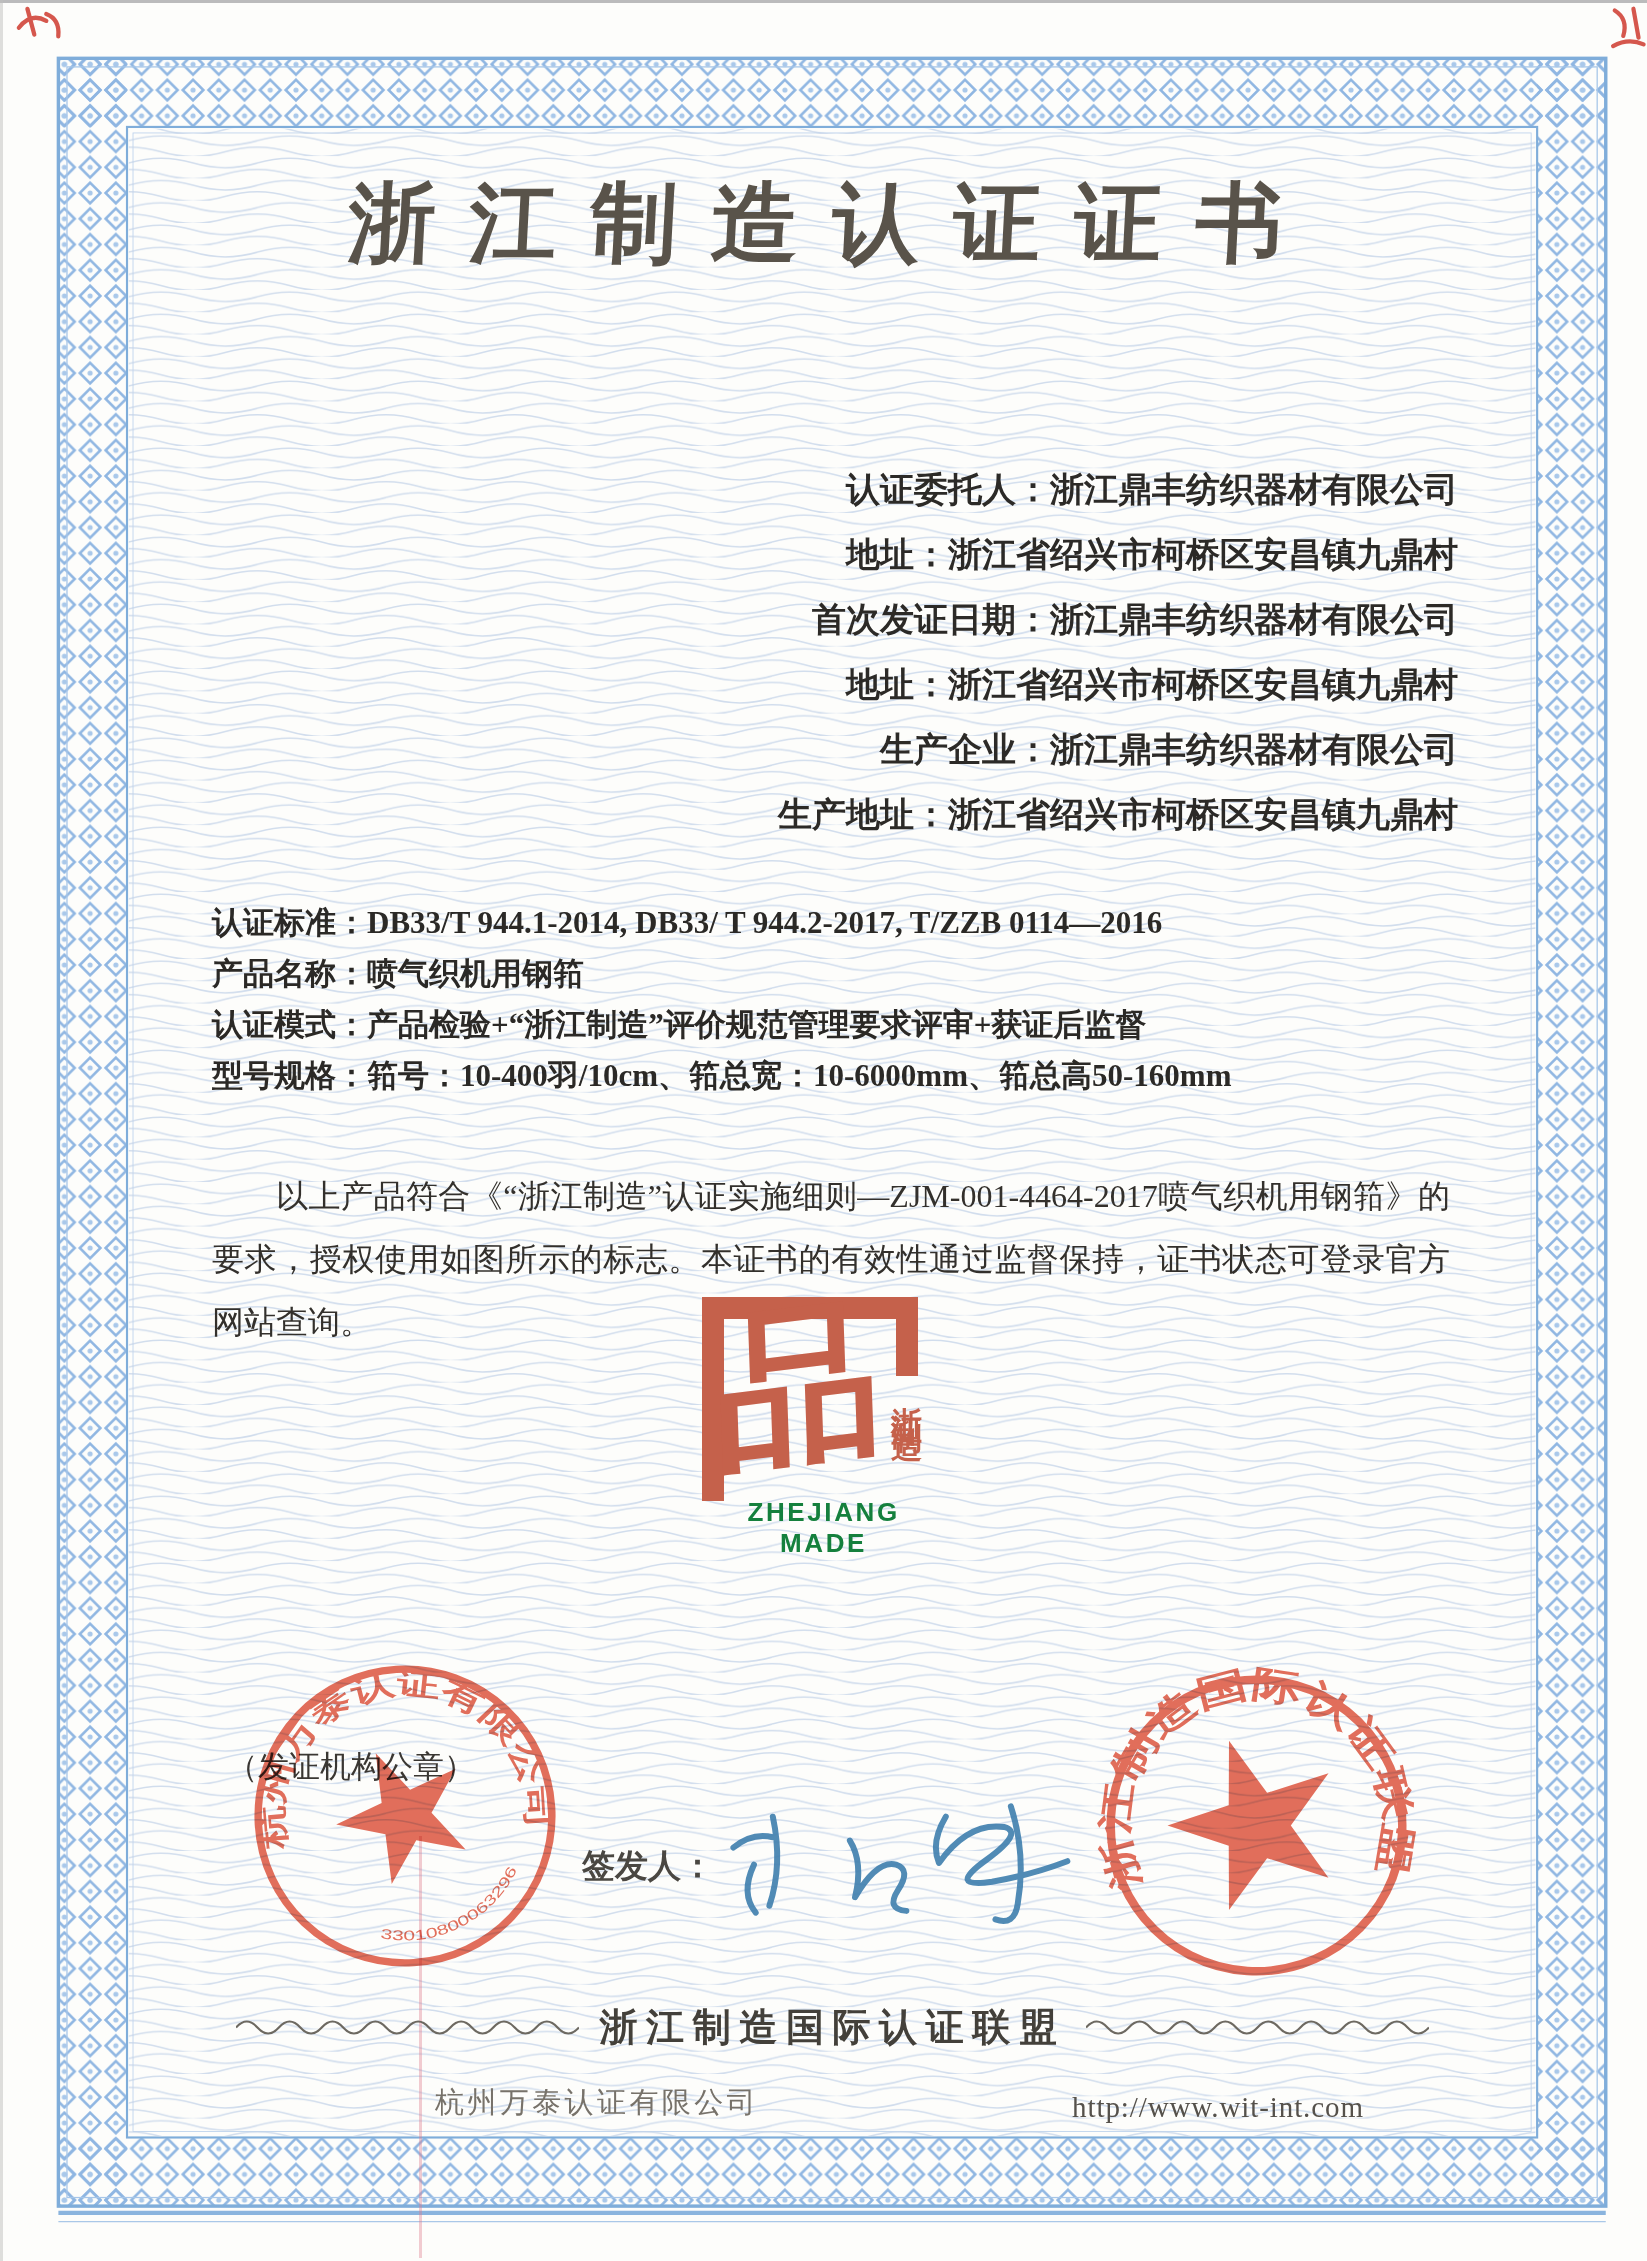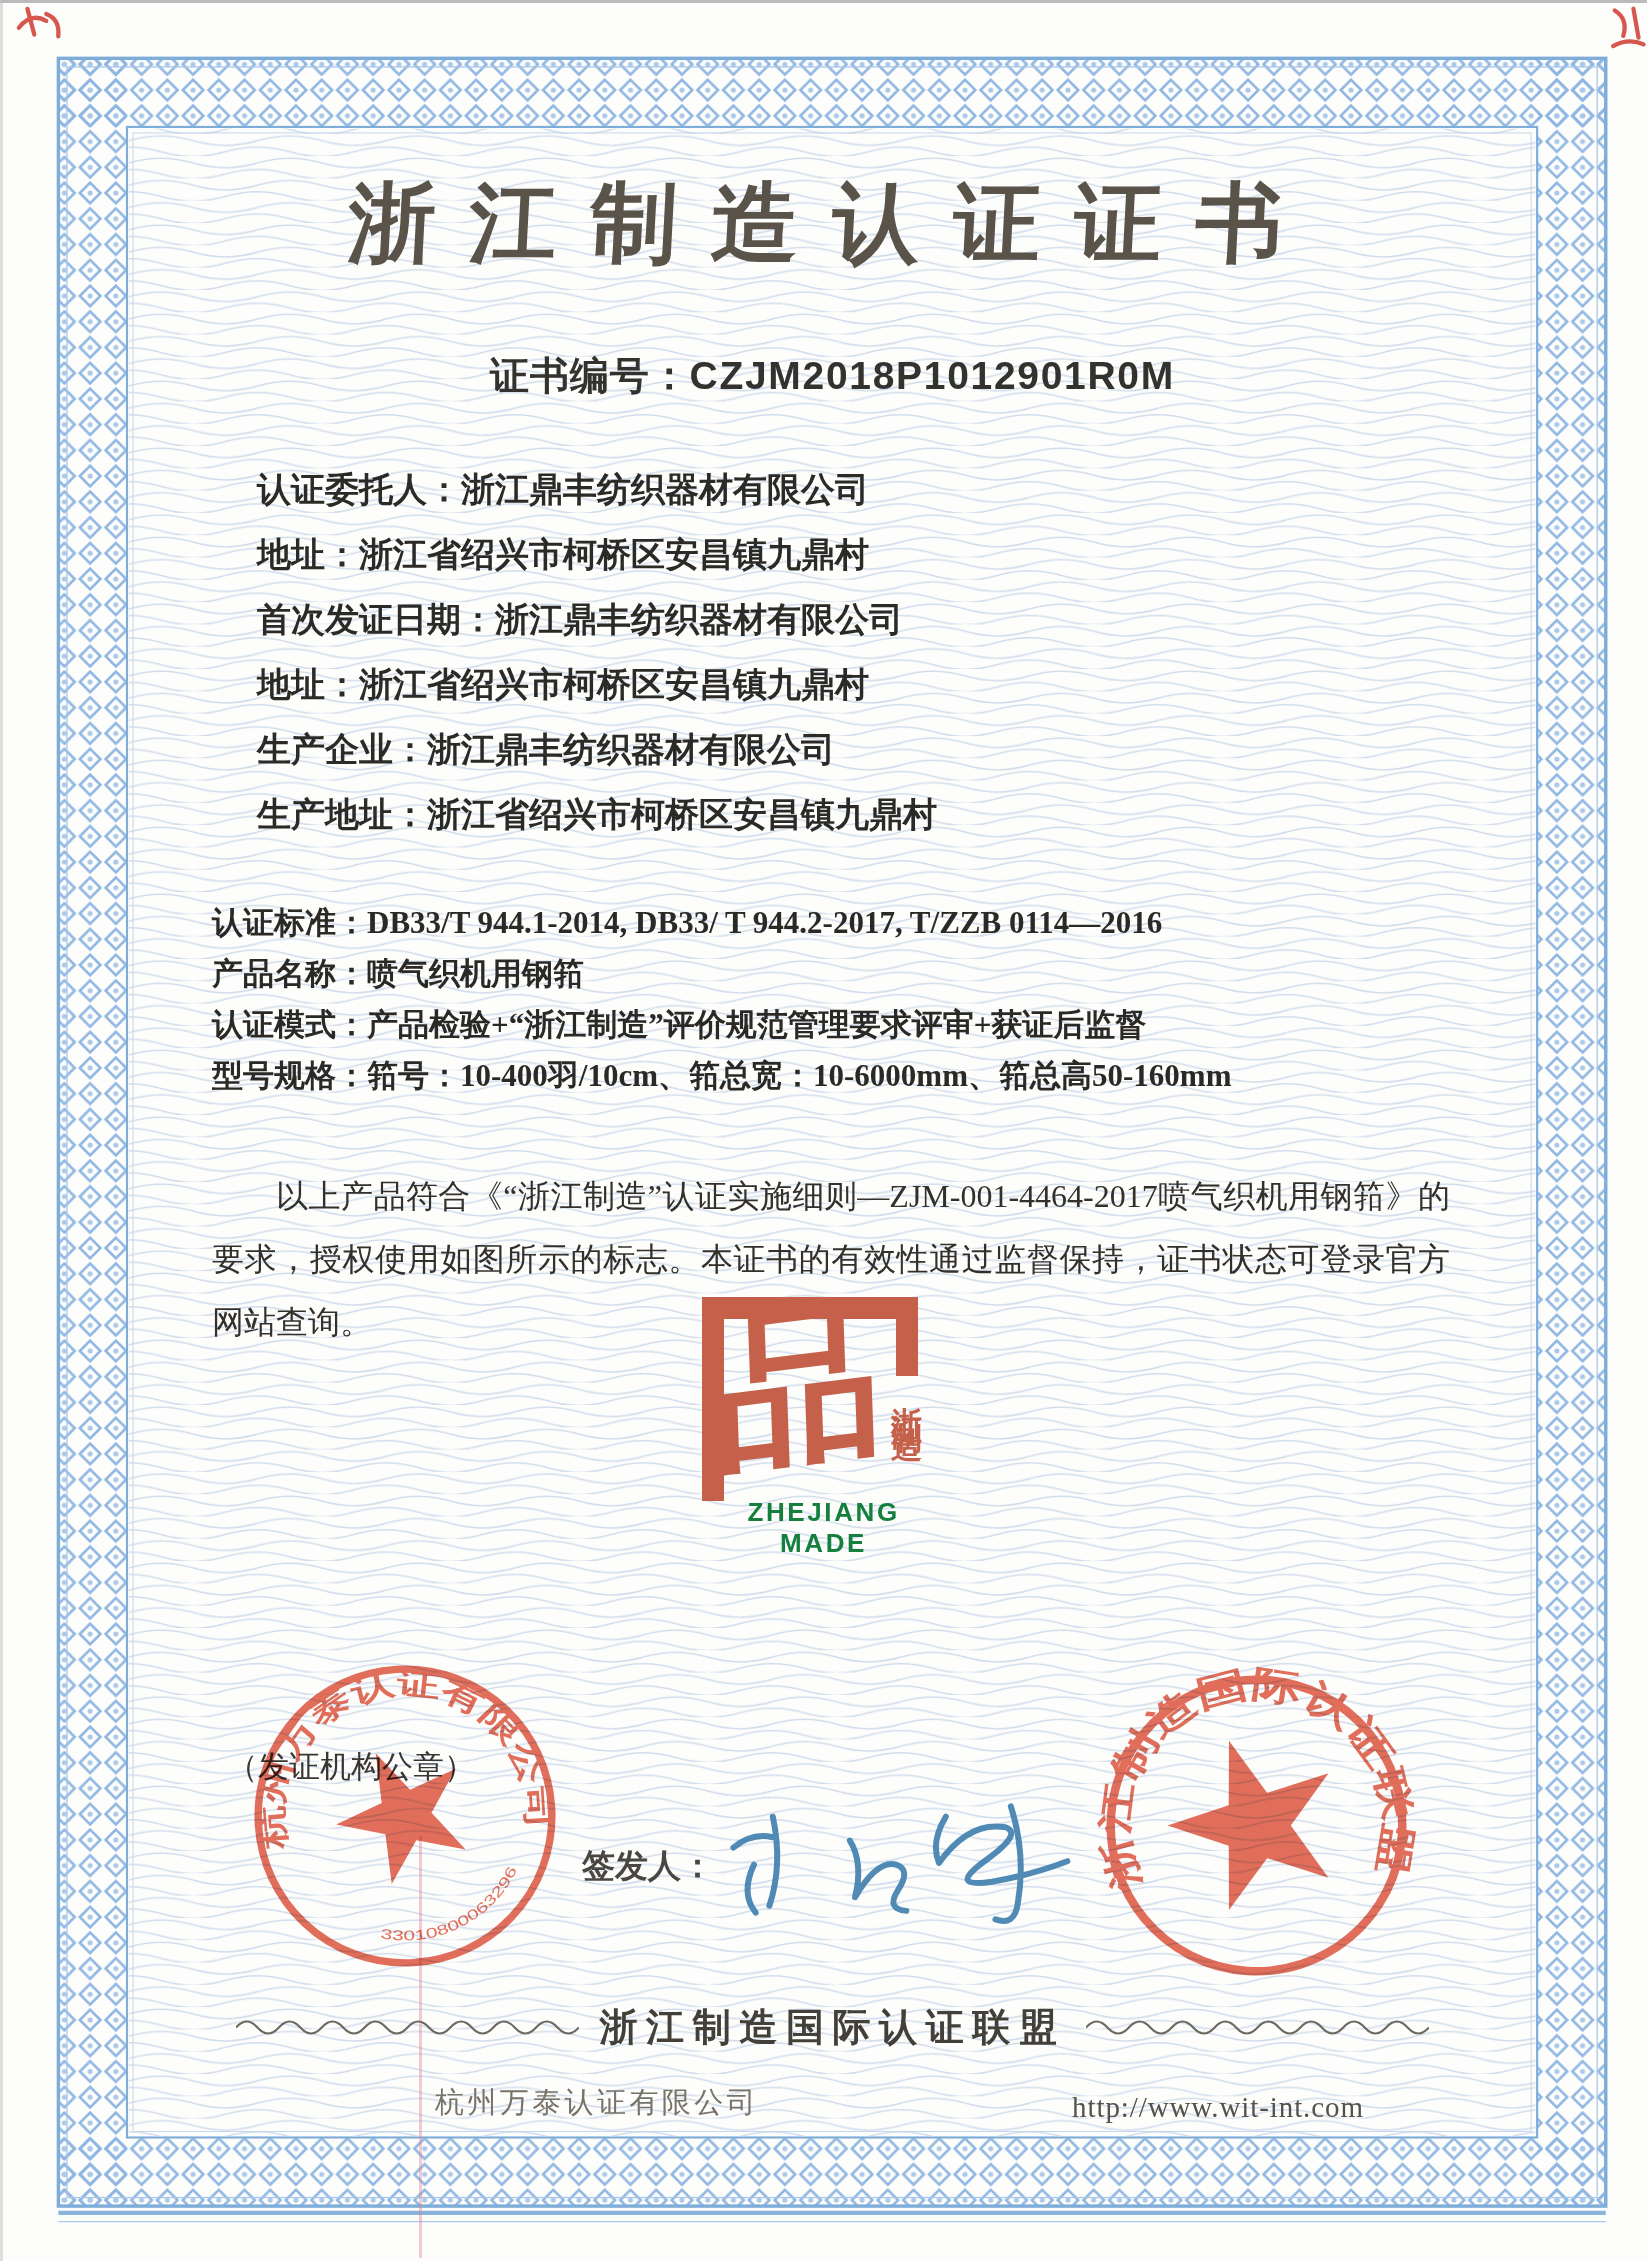--- a/index.html
+++ b/index.html
@@ -8,21 +8,21 @@
   .abs{position:absolute;}
   .scan-top-edge{left:0;top:0;width:1647px;height:3.4px;background:#98989a;opacity:.65;}
   .scan-left-edge{left:0;top:0;width:2.6px;height:2261px;background:#c0c0be;opacity:.5;}
   .scan-pink-line{left:419px;top:1836px;width:2.6px;height:422px;background:rgba(222,120,140,.38);}
   .title{left:129px;top:172px;width:1407px;height:103px;line-height:103px;text-align:center;
          font-size:87px;font-weight:700;letter-spacing:34px;color:#59534a;transform:skewX(-3deg);}
   .certno{left:129px;top:350px;width:1407px;height:51px;line-height:51px;text-align:center;
           font-size:39px;font-weight:700;color:#34322f;letter-spacing:0.9px;}
   .latin-sans{font-family:"Liberation Sans","DejaVu Sans",sans-serif;letter-spacing:1.7px;}
   .info-block{left:257px;top:457px;width:1201px;}
-  .info-row{height:65px;line-height:65px;font-size:34px;font-weight:700;color:#2c2a27;white-space:nowrap;}
+  .info-row{height:65px;line-height:65px;font-size:34px;font-weight:700;color:#2c2a27;white-space:nowrap;text-align:right;}
   .spec-block{left:212px;top:897px;width:1252px;}
   .spec-row{height:51px;line-height:51px;font-size:31px;font-weight:600;color:#2b2926;white-space:nowrap;}
   .statement{left:212px;top:1165px;width:1238px;font-size:32px;line-height:63px;color:#33302c;
              text-align:justify;text-indent:2em;font-weight:500;}
   .logo{left:695px;top:1288px;width:257px;height:262px;}
   .logo .bar{position:absolute;background:#c5614b;}
   .logo-topbar{left:6.9px;top:8.6px;width:216px;height:22px;}
   .logo-hook{left:201px;top:8.6px;width:22px;height:79px;}
   .logo-leftbar{left:6.9px;top:8.6px;width:22px;height:204px;}
   .logo-glyph{position:absolute;left:19px;top:12px;font-size:168px;line-height:172px;color:#c5614b;
@@ -89,23 +89,20 @@
   <svg class="abs" style="left:1608px;top:5.1px" width="39" height="55" viewBox="0 0 46 64">
     <g fill="none" stroke="#cf3b2f" stroke-width="5" stroke-linecap="round" opacity=".85">
       <path d="M8 6 q16 10 10 30"></path>
         <path d="M30 4 l6 34"></path>
         <path d="M6 48 q18 -10 36 -2"></path>
     </g>
   </svg>
 
   <div class="abs title">浙江制造认证证书</div>
 
-  <div class="abs certno">
-    <span>证书编号：</span><span class="latin-sans">CZJM2018P1012901R0M</span>
-  </div>
 
   <div class="abs info-block">
     <div class="info-row">
       <span>认证委托人：</span><span>浙江鼎丰纺织器材有限公司</span>
     </div>
     <div class="info-row">
       <span>地址：</span><span>浙江省绍兴市柯桥区安昌镇九鼎村</span>
     </div>
     <div class="info-row">
       <span>首次发证日期：</span><span>浙江鼎丰纺织器材有限公司</span>

